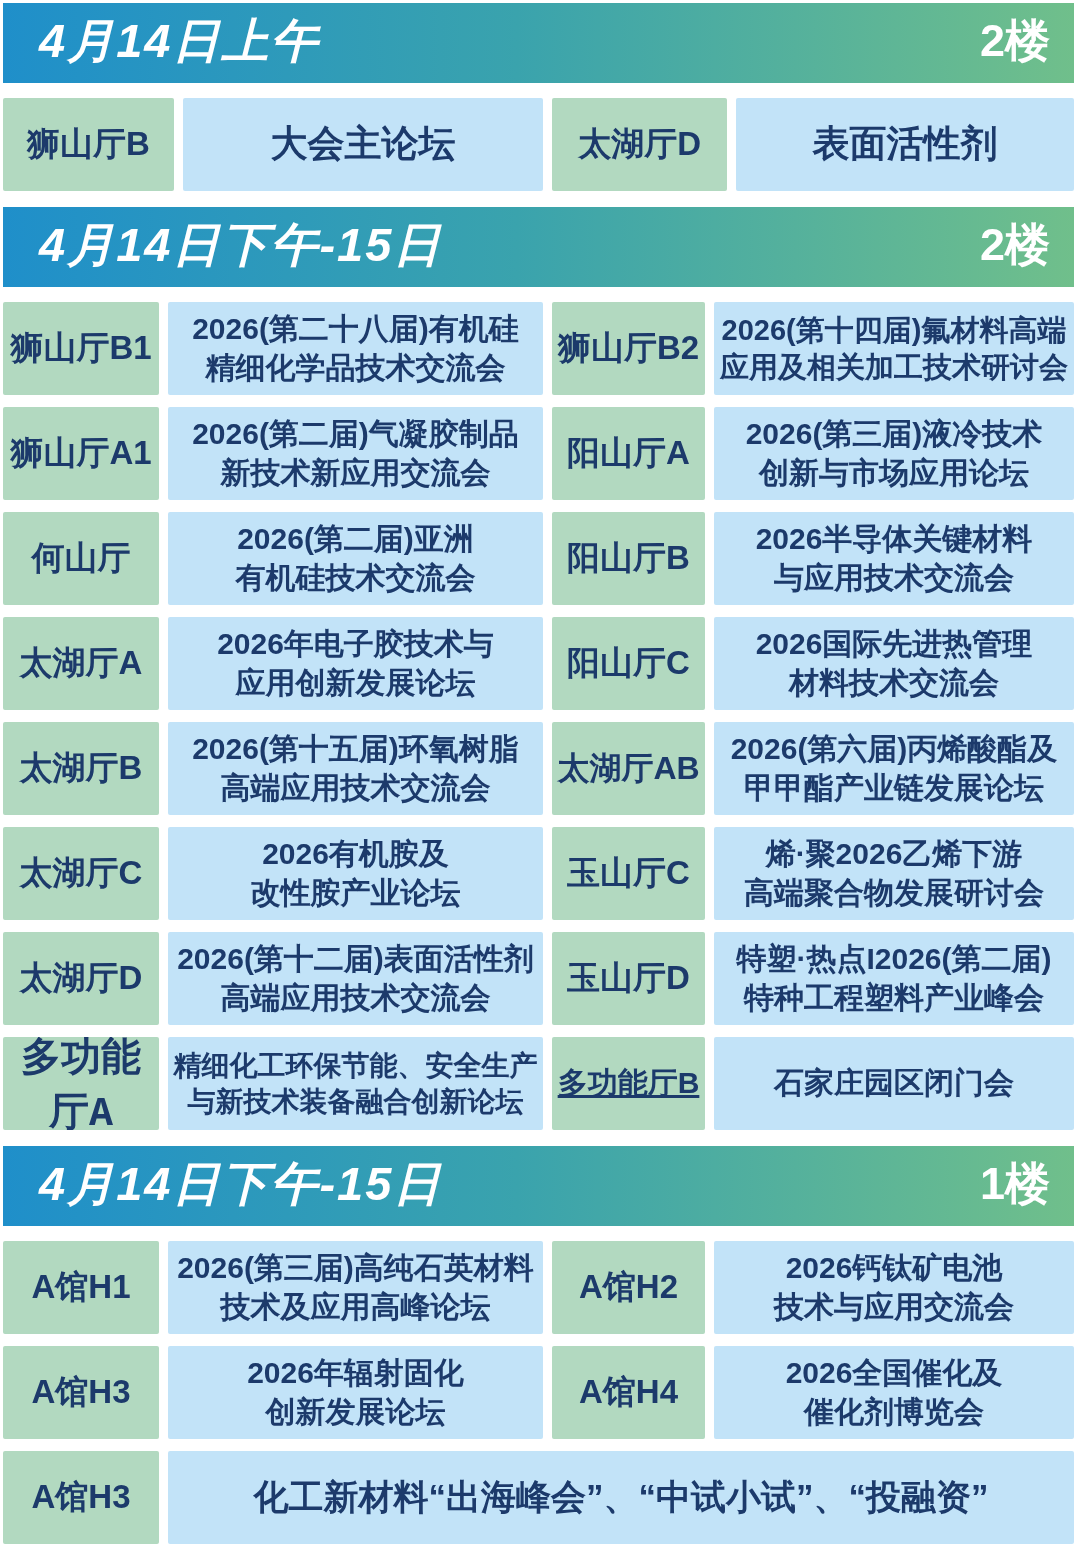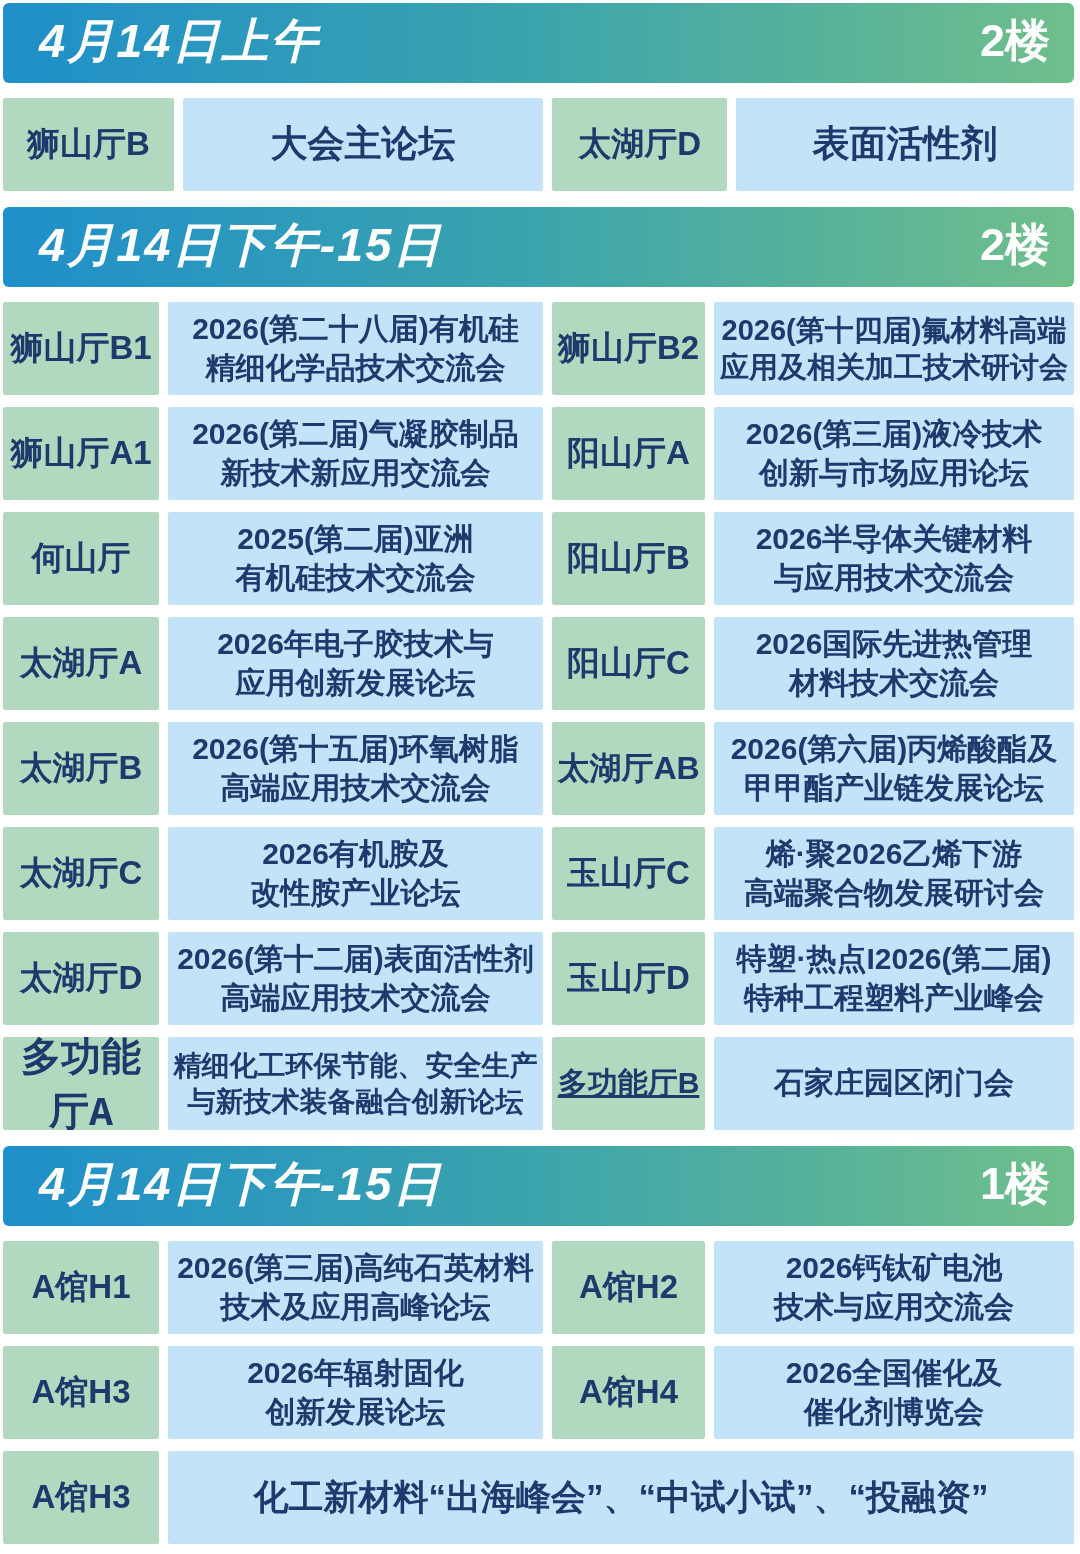--- a/index.html
+++ b/index.html
@@ -9,21 +9,21 @@
     background: #ffffff;
     font-family: "Liberation Sans", sans-serif;
   }
   #app { padding: 3px 6px 0 3px; box-sizing: border-box; }
 
   .sec + .sec { margin-top: 16px; }
 
   .hdr {
     height: 80px;
     box-sizing: border-box;
-    border-radius: 6px;
+    border-radius: 0;
     background: linear-gradient(90deg,
       var(--grad-start) 0%,
       var(--grad-mid) 48%,
       var(--grad-end) 100%);
     display: flex;
     align-items: center;
     justify-content: space-between;
     padding: 0 24px 4px 36px;
     margin-bottom: 15px;
     color: var(--header-text);
@@ -127,21 +127,21 @@
         <div class="cell event">
           <span class="fit">2026(第三届)液冷技术
 创新与市场应用论坛</span>
         </div>
       </div>
       <div class="row">
         <div class="cell room">
           <span class="fit">何山厅</span>
         </div>
         <div class="cell event">
-          <span class="fit">2025(第二届)亚洲
+          <span class="fit">2026(第二届)亚洲
 有机硅技术交流会</span>
         </div>
         <div class="cell room">
           <span class="fit">阳山厅B</span>
         </div>
         <div class="cell event">
           <span class="fit">2026半导体关键材料
 与应用技术交流会</span>
         </div>
       </div>

